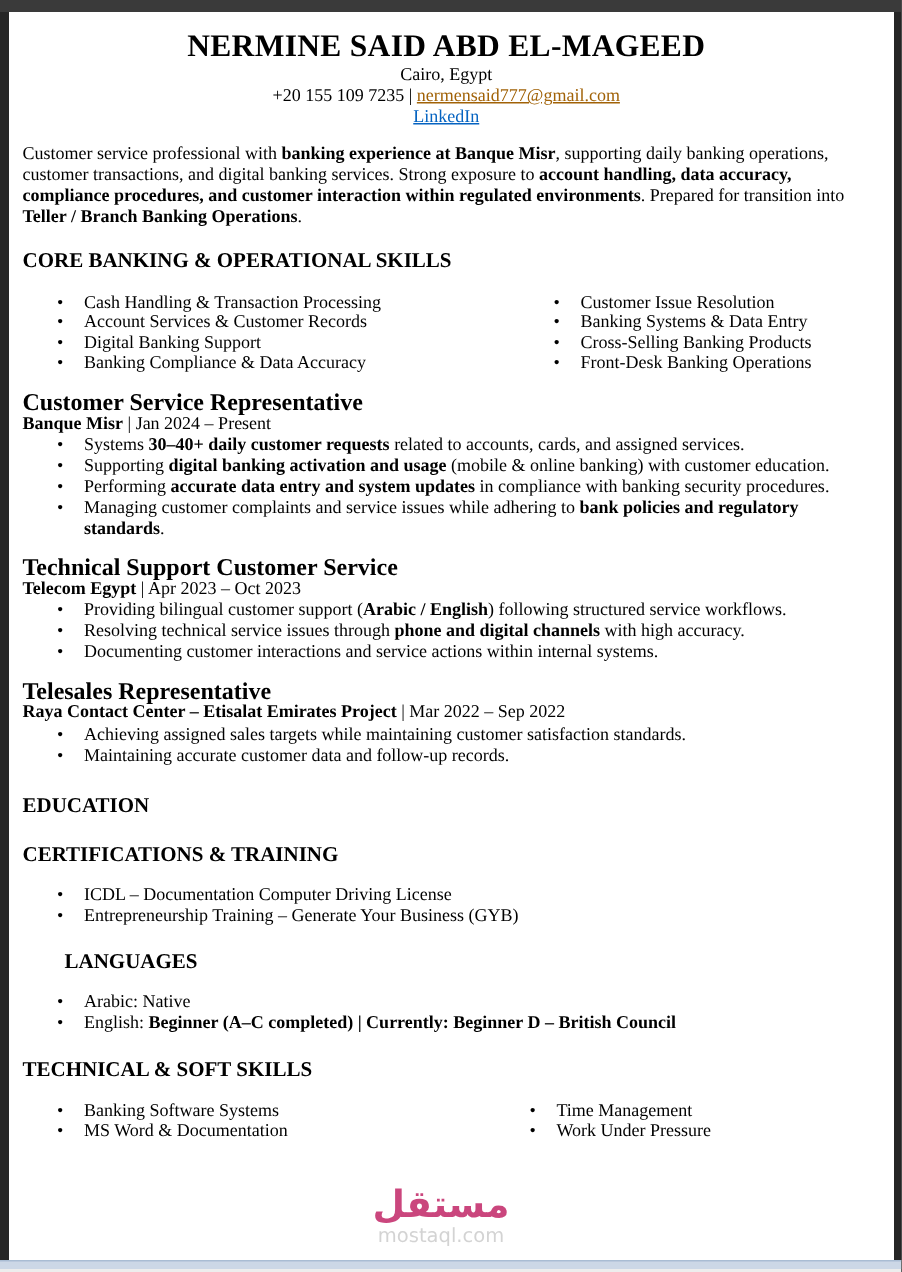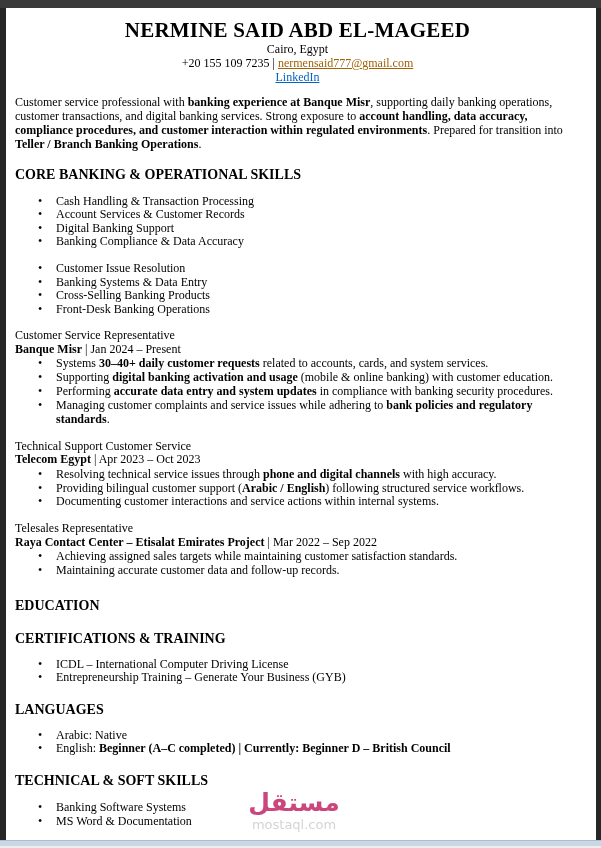--- a/index.html
+++ b/index.html
@@ -36,48 +36,48 @@
 
   
   .summary { margin-top: 12px; font-size: 12px; line-height: 13.9px; text-align: left; }
 
   
   .section-title { font-size: 14px; font-weight: bold; line-height: 15px; }
   .mt-core  { margin-top: 15px; }
   .mt-prof  { margin-top: 17px; }
   .mt-edu   { margin-top: 20px; }
   .mt-cert  { margin-top: 18px; }
-  .mt-lang  { margin-top: 17px; }
+  .mt-lang  { margin-top: 17px; margin-left: 28px; }
   .mt-tech  { margin-top: 17px; }
 
   
   ul.bullets { list-style: none; margin: 12px 0 0 23px; padding: 0; }
   ul.bullets li {
     position: relative;
     padding-left: 18px;
     font-size: 12px;
     line-height: 13.6px;
     margin-bottom: 0;
   }
   ul.bullets li::before {
     content: "\2022";
     position: absolute; left: 0; top: 0;
     font-size: 12px;
   }
   ul.bullets b { font-weight: bold; }
 
   
-  .two-col { display: flex; flex-direction: column; }
+  .two-col { display: flex; }
   .two-col ul.bullets { margin-top: 13px; }
   .col-left-core { width: 308px; flex-shrink: 0; }
   .col-left-tech { width: 292px; flex-shrink: 0; }
 
   
   .job { margin-top: 13px; }
-  .job-role { font-size: 12px; font-weight: normal; line-height: 13.5px; margin-top: 12px; }
+  .job-role { font-size: 16px; font-weight: bold; line-height: 13.5px; margin-top: 12px; }
   .job-company { font-size: 12px; line-height: 13.5px; }
   .job ul.bullets { margin-top: 1px; }
   .job ul.bullets li { margin-bottom: 0.4px; }
 
   
   .edu-block { margin-top: 13px; }
   .edu-degree { font-size: 12px; font-weight: bold; line-height: 13.5px; }
   .edu-school { font-size: 12px; line-height: 13.5px; }
 
   .cert-list li, .lang-list li { margin-bottom: 0.5px; }
@@ -146,51 +146,51 @@
             <li><span>Cross-Selling Banking Products</span></li>
             <li><span>Front-Desk Banking Operations</span></li>
           </ul>
       </div>
 
 
       <div class="job">
         <div class="job-role">Customer Service Representative</div>
         <div class="job-company"><b>Banque Misr</b><span> | Jan 2024 – Present</span></div>
         <ul class="bullets">
-            <li><span>Systems </span><b>30–40+ daily customer requests</b><span> related to accounts, cards, and system services.</span></li>
+            <li><span>Systems </span><b>30–40+ daily customer requests</b><span> related to accounts, cards, and assigned services.</span></li>
             <li><span>Supporting </span><b>digital banking activation and usage</b><span> (mobile &amp; online banking) with customer education.</span></li>
             <li><span>Performing </span><b>accurate data entry and system updates</b><span> in compliance with banking security procedures.</span></li>
             <li><span>Managing customer complaints and service issues while adhering to </span><b>bank policies and regulatory standards</b><span>.</span></li>
           </ul>
       </div>
 
       <div class="job">
         <div class="job-role">Technical Support Customer Service</div>
         <div class="job-company"><b>Telecom Egypt</b><span> | Apr 2023 – Oct 2023</span></div>
         <ul class="bullets">
+            <li><span>Providing bilingual customer support (</span><b>Arabic / English</b><span>) following structured service workflows.</span></li>
             <li><span>Resolving technical service issues through </span><b>phone and digital channels</b><span> with high accuracy.</span></li>
-            <li><span>Providing bilingual customer support (</span><b>Arabic / English</b><span>) following structured service workflows.</span></li>
             <li><span>Documenting customer interactions and service actions within internal systems.</span></li>
           </ul>
       </div>
 
       <div class="job">
         <div class="job-role">Telesales Representative</div>
         <div class="job-company"><b>Raya Contact Center – Etisalat Emirates Project</b><span> | Mar 2022 – Sep 2022</span></div>
         <ul class="bullets">
             <li><span>Achieving assigned sales targets while maintaining customer satisfaction standards.</span></li>
             <li><span>Maintaining accurate customer data and follow-up records.</span></li>
           </ul>
       </div>
 
       <h2 class="section-title mt-edu">EDUCATION</h2>
 
       <h2 class="section-title mt-cert">CERTIFICATIONS &amp; TRAINING</h2>
       <ul class="bullets cert-list">
-          <li><span>ICDL – International Computer Driving License</span></li>
+          <li><span>ICDL – Documentation Computer Driving License</span></li>
           <li><span>Entrepreneurship Training – Generate Your Business (GYB)</span></li>
         </ul>
 
       <h2 class="section-title mt-lang">LANGUAGES</h2>
       <ul class="bullets lang-list">
           <li><span>Arabic: Native</span></li>
           <li><span>English: </span><b>Beginner (A–C completed) | Currently: Beginner D – British Council</b></li>
         </ul>
 
       <h2 class="section-title mt-tech">TECHNICAL &amp; SOFT SKILLS</h2>

